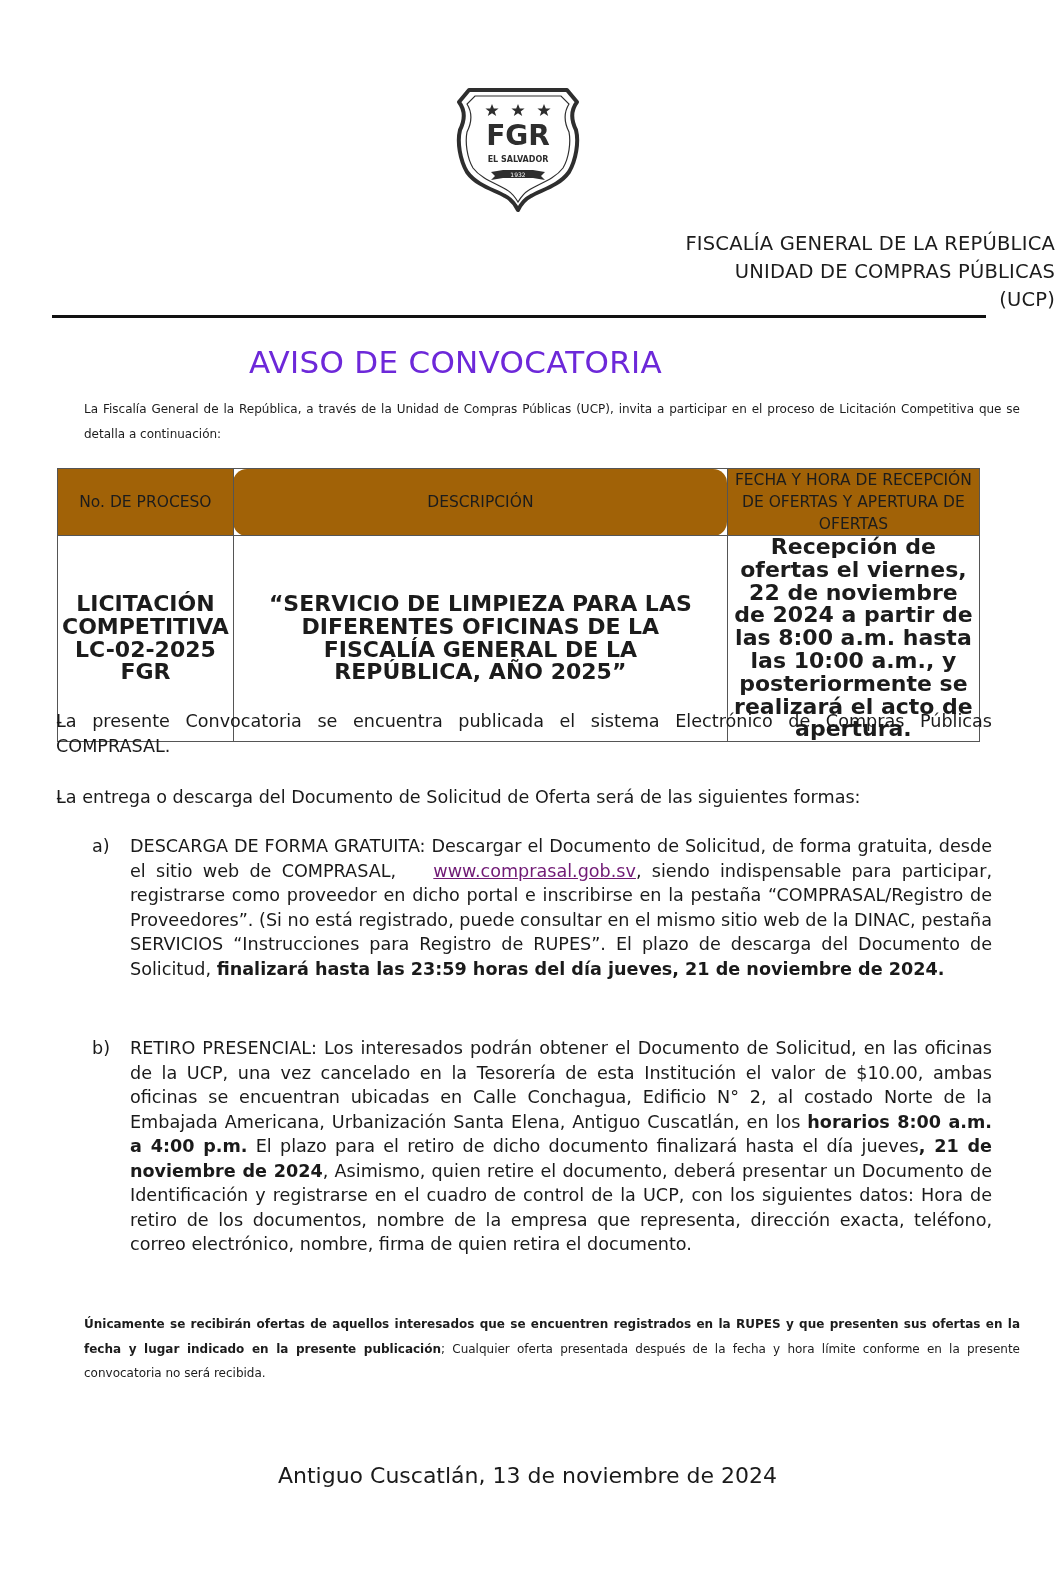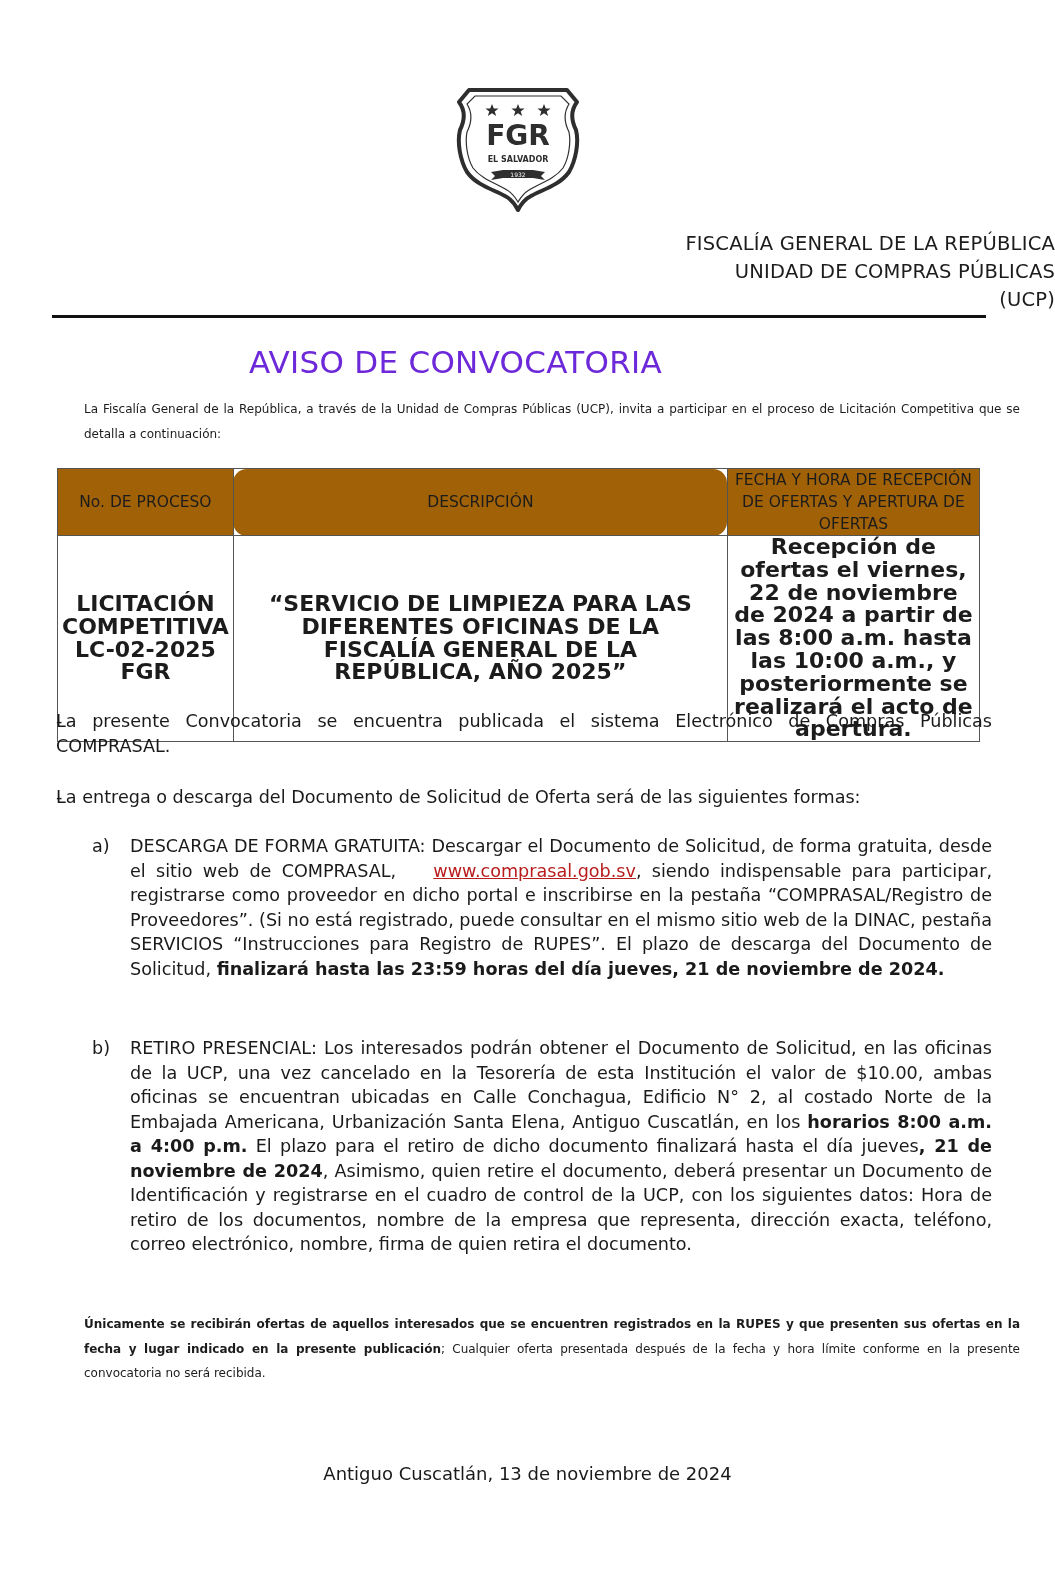--- a/index.html
+++ b/index.html
@@ -31,23 +31,23 @@
   .bullet .dash { position: absolute; left: 0; top: 0; }
   .bullet .btxt { }
   .b1 { top: 709px; }
   .b2 { top: 785px; }
   .item { position: absolute; left: 92px; width: 900px; font-size: 17.6px; line-height: 24.5px; }
   .item .lbl { position: absolute; left: 0; top: 0; }
   .item .itxt { margin-left: 38px; text-align: justify; text-align-last: left; }
   .ia { top: 834px; }
   .ib { top: 1036px; }
   .bold { font-weight: bold; }
-  a.link { color: #b91c1c; text-decoration: underline; margin-left: 27px; }
+  a.link { color: #701a75; text-decoration: underline; margin-left: 27px; }
   .final { top: 1312px; }
-  .place-date { position: absolute; left: 0; width: 1055px; top: 1463px; text-align: center; font-size: 18px; }
+  .place-date { position: absolute; left: 0; width: 1055px; top: 1463px; text-align: center; font-size: 22px; }
 </style>
 </head>
 <body>
 
 <div class="logo">
   <svg width="126" height="132" viewBox="0 0 126 132">
     <path d="M14 10 L112 10 L122 22 C116 30 116 40 121 50 C124 62 121 80 114 92 C104 106 86 110 76 116 C70 119 66 124 63 130 C60 124 56 119 50 116 C40 110 22 106 12 92 C5 80 2 62 5 50 C10 40 10 30 4 22 Z" fill="#fff" stroke="#2e2e2e" stroke-width="4" stroke-linejoin="round"></path>
     <path d="M20 16 L106 16 L114 24 C109 32 109 42 114 52 C116 62 114 78 108 88 C99 100 83 104 74 110 C69 113 66 117 63 122 C60 117 57 113 52 110 C43 104 27 100 18 88 C12 78 10 62 12 52 C17 42 17 32 12 24 Z" fill="none" stroke="#2e2e2e" stroke-width="1.2"></path>
     <g fill="#2e2e2e">
       <polygon points="37,24 38.8,28.6 43.6,28.6 39.7,31.4 41.2,36 37,33.2 32.8,36 34.3,31.4 30.4,28.6 35.2,28.6"></polygon>

